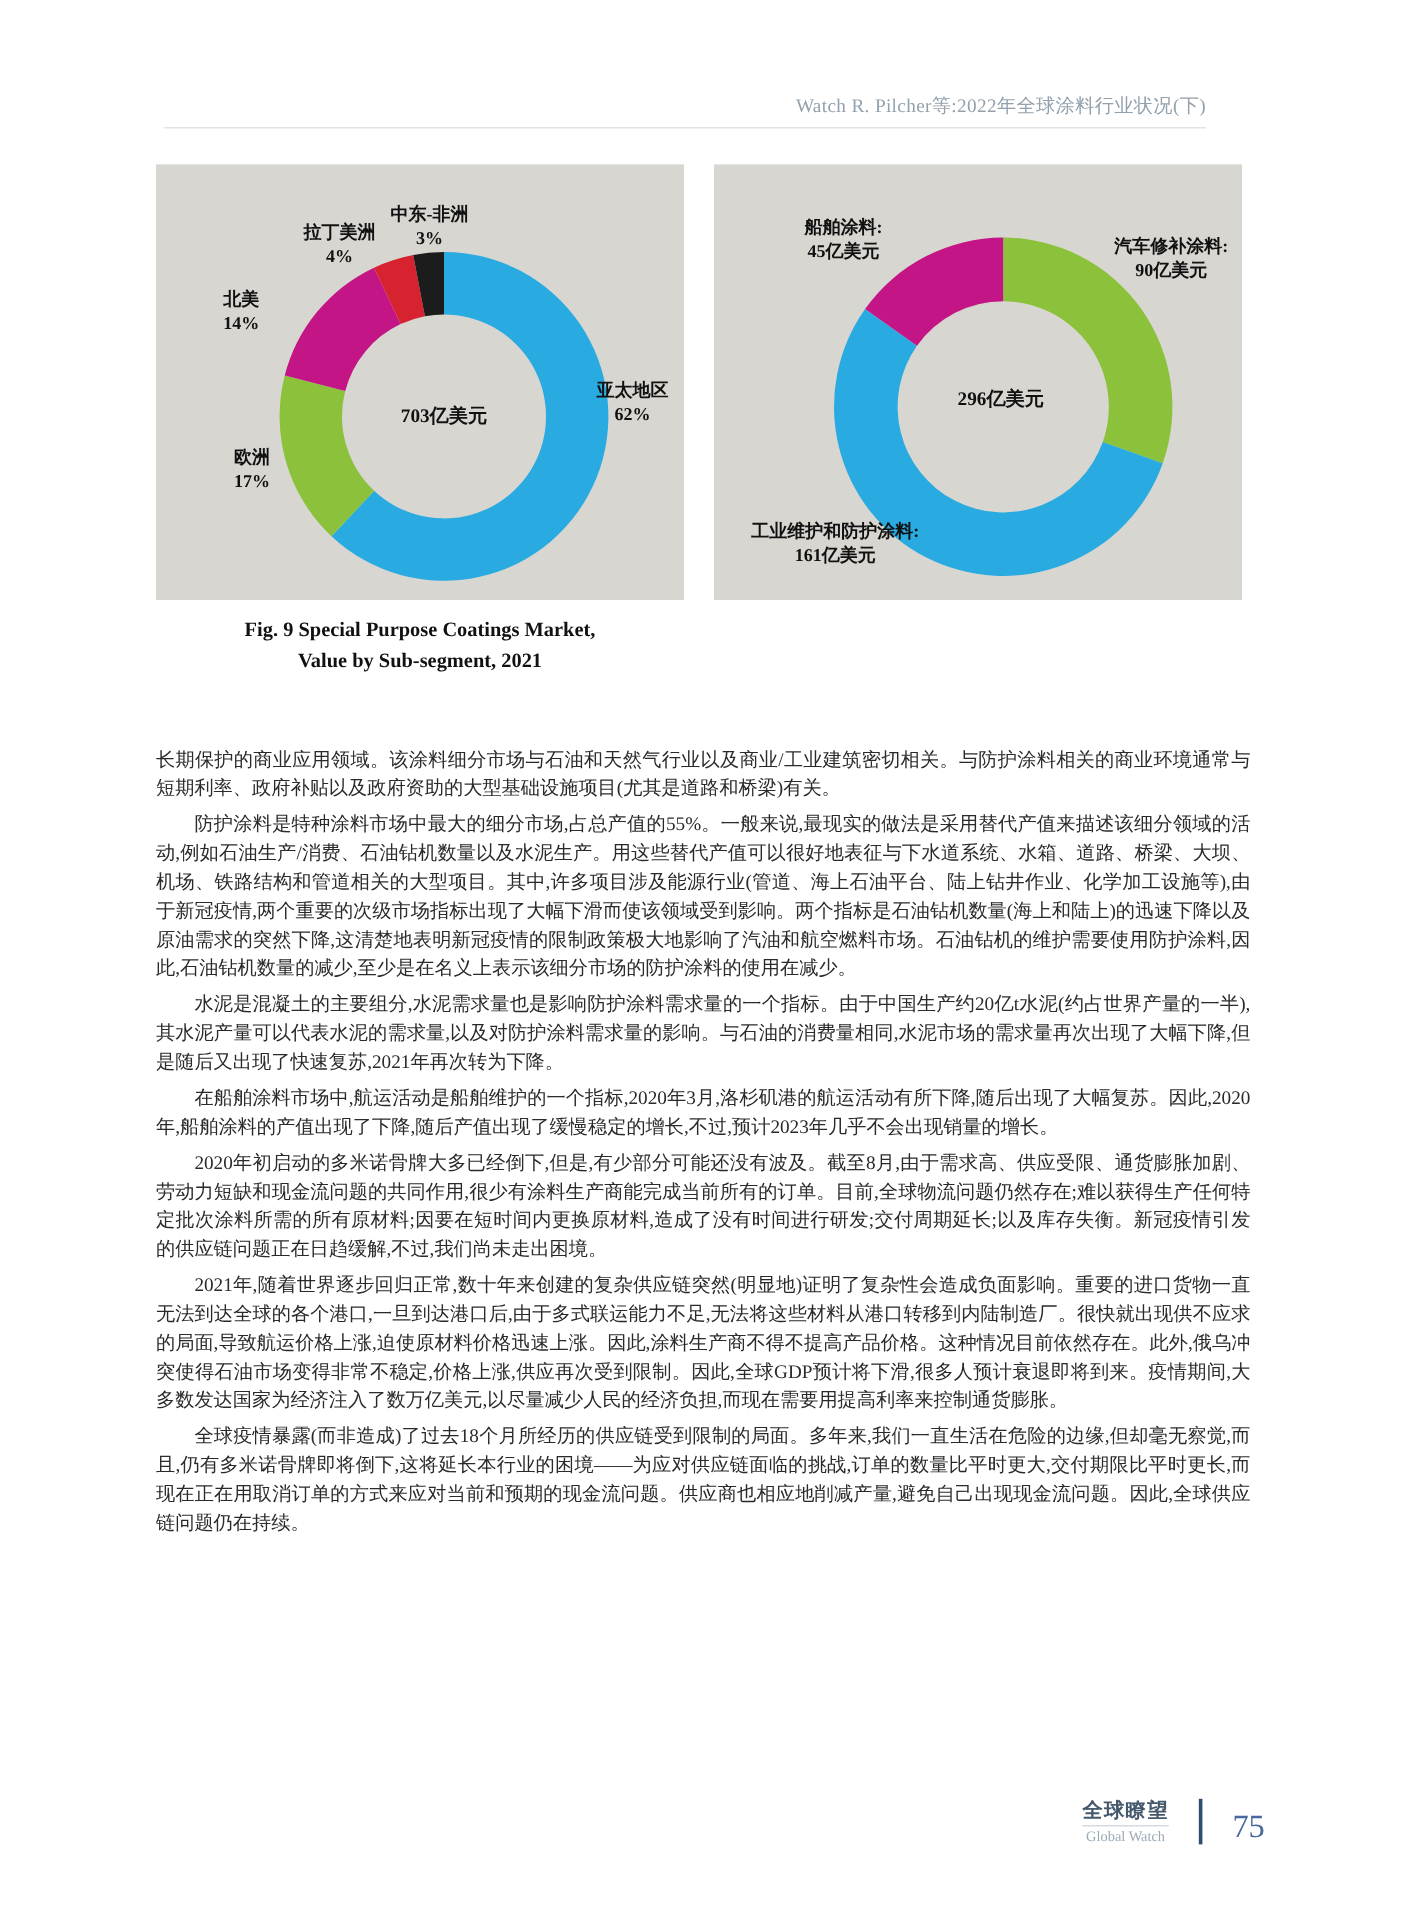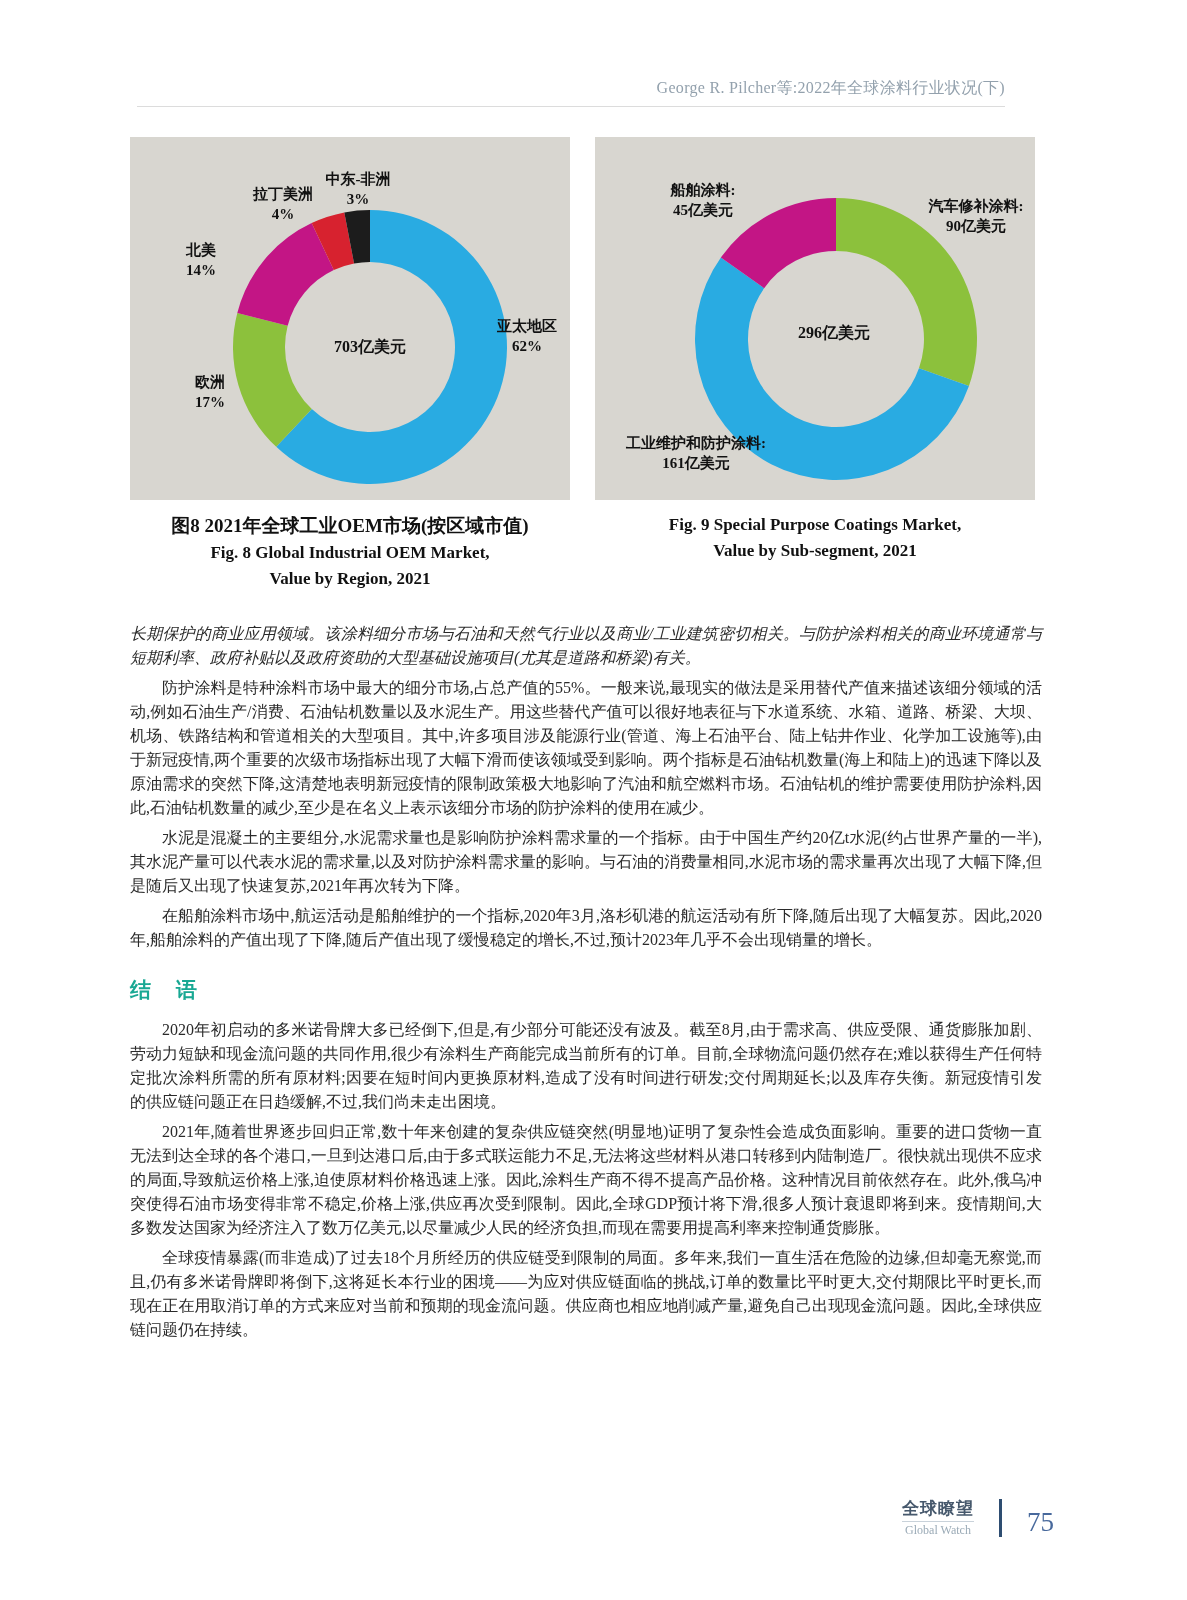--- a/index.html
+++ b/index.html
@@ -23,41 +23,41 @@
   
   .captions-row{position:absolute;top:512px;left:130px;display:flex;gap:25px;}
   .figure-caption{width:440px;text-align:center;}
   .cap-cn{font-size:19px;font-weight:bold;line-height:28px;color:#111;}
   .cap-en{font-size:17px;font-weight:bold;line-height:26px;color:#111;}
 
   
   .body-text{position:absolute;top:622px;left:130px;width:912px;
              font-size:16px;line-height:24px;text-align:justify;color:#2a2a2a;}
   .body-text p{margin:6px 0 0 0;text-indent:2em;}
-  .body-text p.cont{margin-top:0;text-indent:0;font-style:italic;}
+  .body-text p.cont{margin-top:0;text-indent:0;}
   .section-heading{margin:26px 0 16px 0;font-family:"Liberation Sans","DejaVu Sans",sans-serif;
              font-size:21px;font-weight:bold;color:#18a893;letter-spacing:2px;}
 
   
   .footer{position:absolute;top:1497px;right:133px;display:flex;align-items:center;gap:25px;}
   .footer-brand{text-align:center;}
   .brand-cn{font-family:"Liberation Sans","DejaVu Sans",sans-serif;font-size:17px;
             font-weight:bold;color:#46586c;letter-spacing:1px;line-height:20px;}
   .brand-rule{height:1px;background:#c9d2da;margin:2px 0 1px 0;}
   .brand-en{font-size:12px;color:#9aaab6;line-height:14px;}
   .footer-bar{width:3px;height:38px;background:#2e4d71;}
   .footer-page{font-size:27px;color:#48699c;padding-top:10px;}
 </style>
 </head>
 <body>
 
 <div class="page">
 
   <div class="header">
-    <span class="header-text">George R. Pilcher等:2022年全球涂料行业状况(下)</span>
+    <span class="header-text">Watch R. Pilcher等:2022年全球涂料行业状况(下)</span>
   </div>
 
   <div class="charts-row">
     <div class="chart-panel">
         <svg viewBox="0 0 440 363" width="440" height="363">
           <path d="M240.00 73.00 A137 137 0 1 1 146.22 309.87 L181.81 271.96 A85 85 0 1 0 240.00 125.00 Z" fill="#29abe2"></path>
           <path d="M146.22 309.87 A137 137 0 0 1 107.30 175.93 L157.67 188.86 A85 85 0 0 0 181.81 271.96 Z" fill="#8cc13c"></path>
           <path d="M107.30 175.93 A137 137 0 0 1 181.67 86.04 L203.81 133.09 A85 85 0 0 0 157.67 188.86 Z" fill="#c31585"></path>
           <path d="M181.67 86.04 A137 137 0 0 1 214.33 75.43 L224.07 126.51 A85 85 0 0 0 203.81 133.09 Z" fill="#d7222f"></path>
           <path d="M214.33 75.43 A137 137 0 0 1 240.00 73.00 L240.00 125.00 A85 85 0 0 0 224.07 126.51 Z" fill="#1c1c1c"></path>
@@ -101,36 +101,30 @@
         <div class="chart-label" style="left: 108px; top: 64px;">
           <div>船舶涂料:</div>
           <div>45亿美元</div>
         </div>
         <div class="chart-center-label" style="left: 239px; top: 196px;">296亿美元</div>
       </div>
   </div>
 
   <div class="captions-row">
     <div class="figure-caption">
-      <div class="cap-cn">图8  2021年全球工业OEM市场(按区域市值)</div>
-      <div class="cap-en">Fig. 8   Global Industrial OEM Market,</div>
-      <div class="cap-en">Value by Region, 2021</div>
-    </div>
-    <div class="figure-caption">
       <div class="cap-en">Fig. 9   Special Purpose Coatings Market,</div>
       <div class="cap-en">Value by Sub-segment, 2021</div>
     </div>
   </div>
 
   <div class="body-text">
     <p class="cont">长期保护的商业应用领域。该涂料细分市场与石油和天然气行业以及商业/工业建筑密切相关。与防护涂料相关的商业环境通常与短期利率、政府补贴以及政府资助的大型基础设施项目(尤其是道路和桥梁)有关。</p>
     <p>防护涂料是特种涂料市场中最大的细分市场,占总产值的55%。一般来说,最现实的做法是采用替代产值来描述该细分领域的活动,例如石油生产/消费、石油钻机数量以及水泥生产。用这些替代产值可以很好地表征与下水道系统、水箱、道路、桥梁、大坝、机场、铁路结构和管道相关的大型项目。其中,许多项目涉及能源行业(管道、海上石油平台、陆上钻井作业、化学加工设施等),由于新冠疫情,两个重要的次级市场指标出现了大幅下滑而使该领域受到影响。两个指标是石油钻机数量(海上和陆上)的迅速下降以及原油需求的突然下降,这清楚地表明新冠疫情的限制政策极大地影响了汽油和航空燃料市场。石油钻机的维护需要使用防护涂料,因此,石油钻机数量的减少,至少是在名义上表示该细分市场的防护涂料的使用在减少。</p>
     <p>水泥是混凝土的主要组分,水泥需求量也是影响防护涂料需求量的一个指标。由于中国生产约20亿t水泥(约占世界产量的一半),其水泥产量可以代表水泥的需求量,以及对防护涂料需求量的影响。与石油的消费量相同,水泥市场的需求量再次出现了大幅下降,但是随后又出现了快速复苏,2021年再次转为下降。</p>
     <p>在船舶涂料市场中,航运活动是船舶维护的一个指标,2020年3月,洛杉矶港的航运活动有所下降,随后出现了大幅复苏。因此,2020年,船舶涂料的产值出现了下降,随后产值出现了缓慢稳定的增长,不过,预计2023年几乎不会出现销量的增长。</p>
-    <h2 class="section-heading">结　语</h2>
     <p>2020年初启动的多米诺骨牌大多已经倒下,但是,有少部分可能还没有波及。截至8月,由于需求高、供应受限、通货膨胀加剧、劳动力短缺和现金流问题的共同作用,很少有涂料生产商能完成当前所有的订单。目前,全球物流问题仍然存在;难以获得生产任何特定批次涂料所需的所有原材料;因要在短时间内更换原材料,造成了没有时间进行研发;交付周期延长;以及库存失衡。新冠疫情引发的供应链问题正在日趋缓解,不过,我们尚未走出困境。</p>
     <p>2021年,随着世界逐步回归正常,数十年来创建的复杂供应链突然(明显地)证明了复杂性会造成负面影响。重要的进口货物一直无法到达全球的各个港口,一旦到达港口后,由于多式联运能力不足,无法将这些材料从港口转移到内陆制造厂。很快就出现供不应求的局面,导致航运价格上涨,迫使原材料价格迅速上涨。因此,涂料生产商不得不提高产品价格。这种情况目前依然存在。此外,俄乌冲突使得石油市场变得非常不稳定,价格上涨,供应再次受到限制。因此,全球GDP预计将下滑,很多人预计衰退即将到来。疫情期间,大多数发达国家为经济注入了数万亿美元,以尽量减少人民的经济负担,而现在需要用提高利率来控制通货膨胀。</p>
     <p>全球疫情暴露(而非造成)了过去18个月所经历的供应链受到限制的局面。多年来,我们一直生活在危险的边缘,但却毫无察觉,而且,仍有多米诺骨牌即将倒下,这将延长本行业的困境——为应对供应链面临的挑战,订单的数量比平时更大,交付期限比平时更长,而现在正在用取消订单的方式来应对当前和预期的现金流问题。供应商也相应地削减产量,避免自己出现现金流问题。因此,全球供应链问题仍在持续。</p>
   </div>
 
   <div class="footer">
     <div class="footer-brand">
       <div class="brand-cn">全球瞭望</div>
       <div class="brand-rule"></div>
       <div class="brand-en">Global Watch</div>

